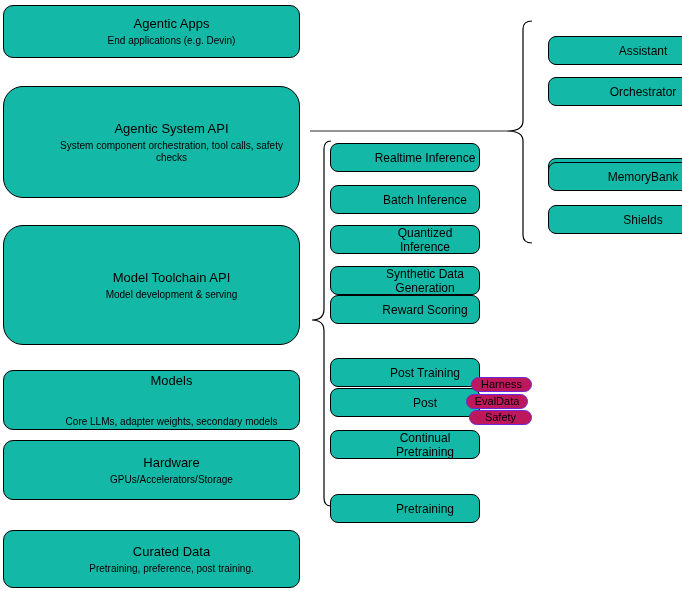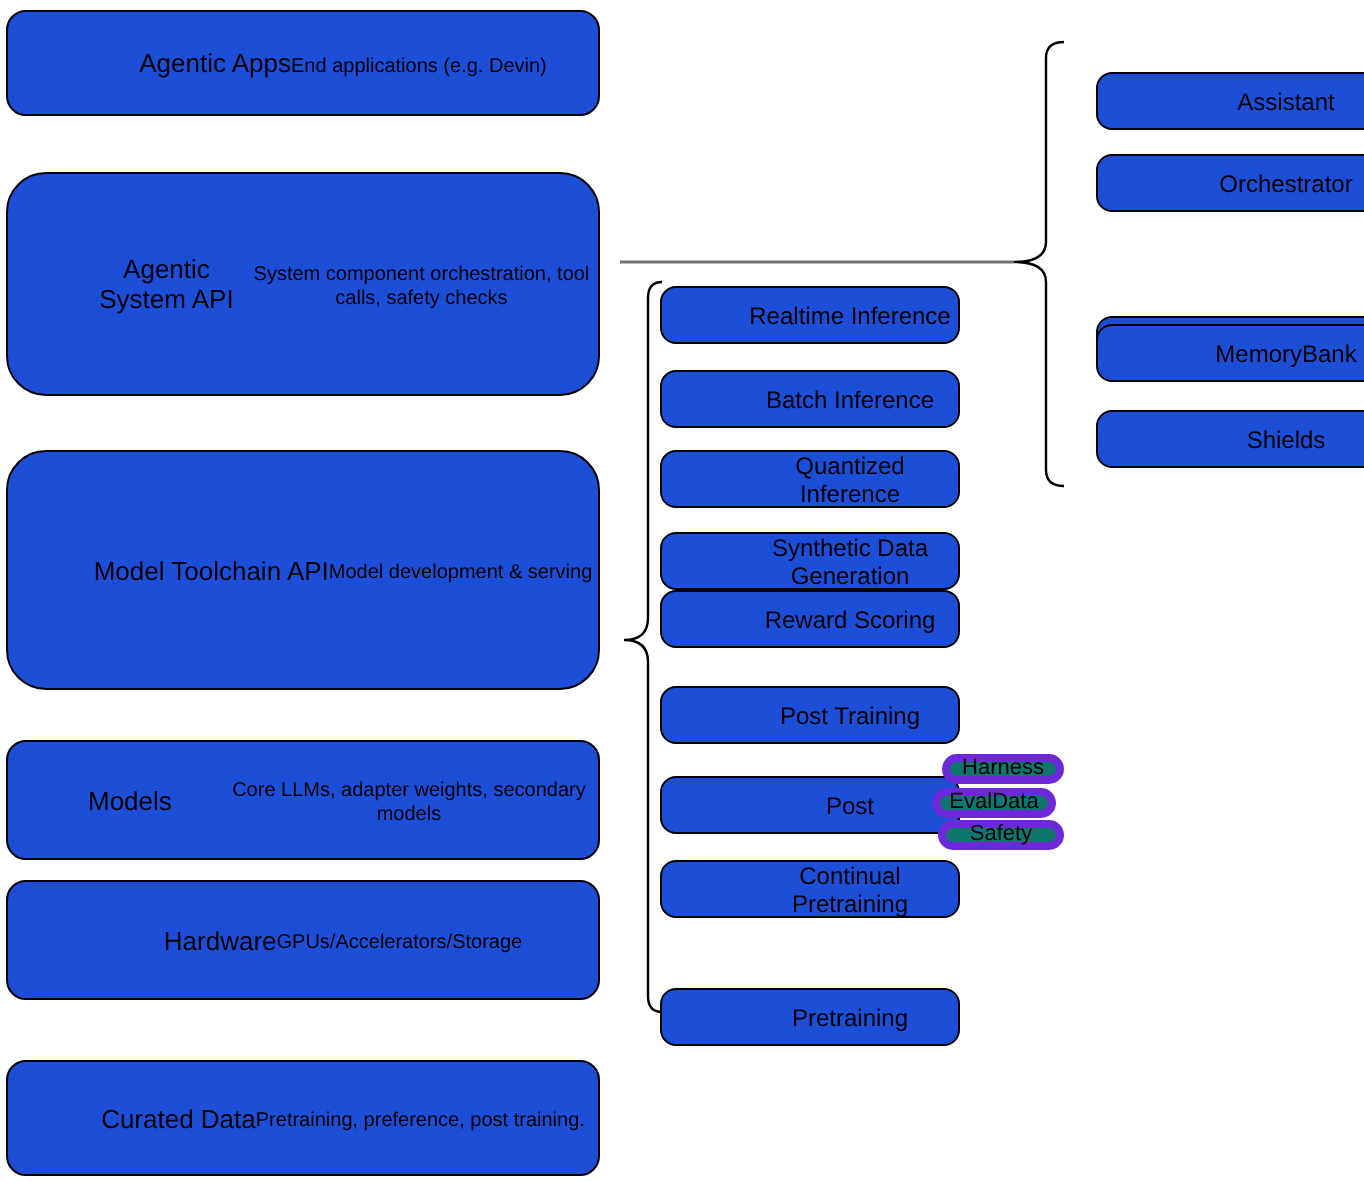--- a/index.html
+++ b/index.html
@@ -13,40 +13,40 @@
   }
   .connectors {
     position: absolute;
     left: 0; top: 0;
     width: 682px; height: 591px;
     pointer-events: none;
   }
   .node {
     position: absolute;
     box-sizing: border-box;
-    background: #1d4ed8;
+    background: #14b8a6;
     border: 1px solid #000000;
     display: flex;
-    flex-direction: row;
+    flex-direction: column;
     align-items: center;
     justify-content: center;
     text-align: center;
     padding-left: 40px;
   }
   .lbox { left: 3px; width: 297px; border-radius: 10px; }
   .lbox.big { border-radius: 20px; }
   .lbox .title { font-size: 13px; line-height: 15px; }
   .lbox .subtitle { font-size: 10px; line-height: 12px; margin-top: 4px; color: #000000; }
   .mbox { left: 330px; width: 150px; height: 29px; border-radius: 8px; font-size: 12px; }
   .rbox { left: 548px; width: 150px; height: 29px; border-radius: 8px; font-size: 12px; }
   .pill {
     position: absolute;
     box-sizing: border-box;
-    background: #0f766e;
-    border: 4px solid #6d28d9;
+    background: #be185d;
+    border: 1px solid #6d28d9;
     border-radius: 8px;
     display: flex;
     align-items: center;
     justify-content: center;
     font-size: 11px;
     line-height: 11px;
     z-index: 3;
   }
   .mbox, .rbox { z-index: 2; }
 </style>
@@ -89,21 +89,21 @@
   <div class="node lbox" style="top:530px; height:58px;">
     <div class="title">Curated Data</div>
     <div class="subtitle">Pretraining, preference, post training.</div>
   </div>
 
   <div class="node mbox" style="top:143px;">Realtime Inference</div>
   <div class="node mbox" style="top:185px;">Batch Inference</div>
   <div class="node mbox" style="top:225px;">Quantized Inference</div>
   <div class="node mbox" style="top:266px;">Synthetic Data Generation</div>
   <div class="node mbox" style="top:295px;">Reward Scoring</div>
-  <div class="node mbox" style="top:343px;">Post Training</div>
+  <div class="node mbox" style="top:358px;">Post Training</div>
   <div class="node mbox" style="top:388px;">Post</div>
   <div class="node mbox" style="top:430px;">Continual Pretraining</div>
   <div class="node mbox" style="top:494px;">Pretraining</div>
 
   <div class="pill" style="left:471px; top:377px; width:61px; height:15px;">Harness</div>
   <div class="pill" style="left:466px; top:394px; width:62px; height:15px;">EvalData</div>
   <div class="pill" style="left:469px; top:410px; width:63px; height:15px;">Safety</div>
 
   <div class="node rbox" style="top:36px;">Assistant</div>
   <div class="node rbox" style="top:77px;">Orchestrator</div>

